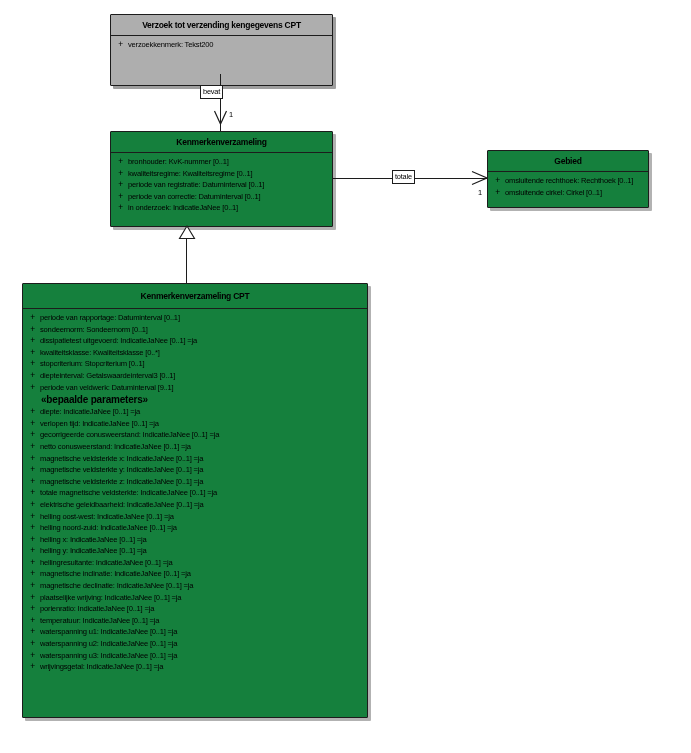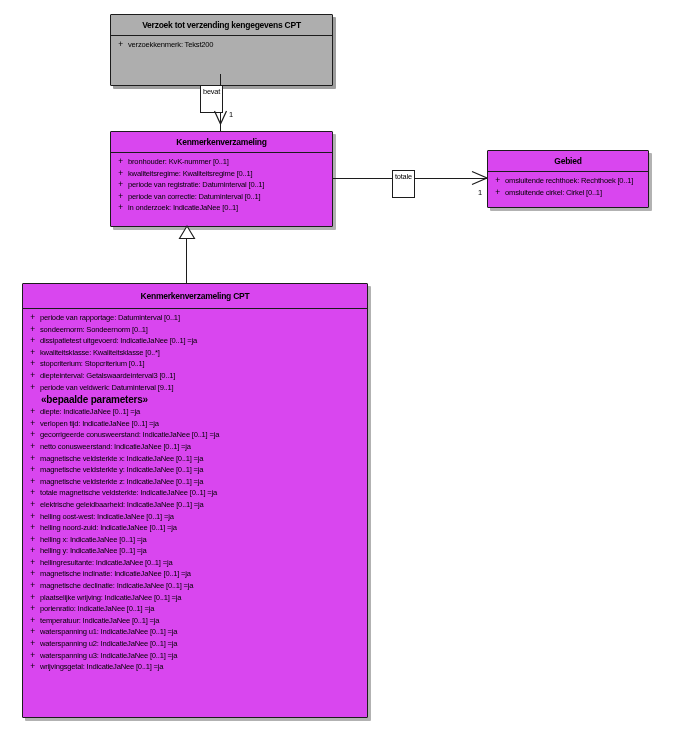--- a/index.html
+++ b/index.html
@@ -19,21 +19,21 @@
     left: 0; top: 0;
     width: 691px;
     height: 753px;
   }
 
   
   .uml-class {
     position: absolute;
     box-sizing: border-box;
     border: 1px solid #1c1c1c;
-    background: #d946ef;
+    background: #15803d;
     box-shadow: 3px 3px 0 0 rgba(0,0,0,0.30);
     border-radius: 1px;
   }
   .uml-class.shaded {
     background: #aeaeae;
     box-shadow: 3px 3px 0 0 rgba(0,0,0,0.38);
   }
   .uml-title {
     text-align: center;
     font-weight: bold;
@@ -85,21 +85,21 @@
   .conn-line {
     position: absolute;
     background: #1c1c1c;
   }
   .conn-label {
     position: absolute;
     background: #ffffff;
     border: 1px solid #1c1c1c;
     font-size: 7.4px;
     line-height: 9px;
-    padding: 1px 2px 16px 2px;
+    padding: 1px 2px 2px 2px;
     color: #000;
     white-space: nowrap;
     letter-spacing: -0.2px;
   }
   .mult-label {
     position: absolute;
     font-size: 7.4px;
     line-height: 8px;
     color: #000;
     background: transparent;

